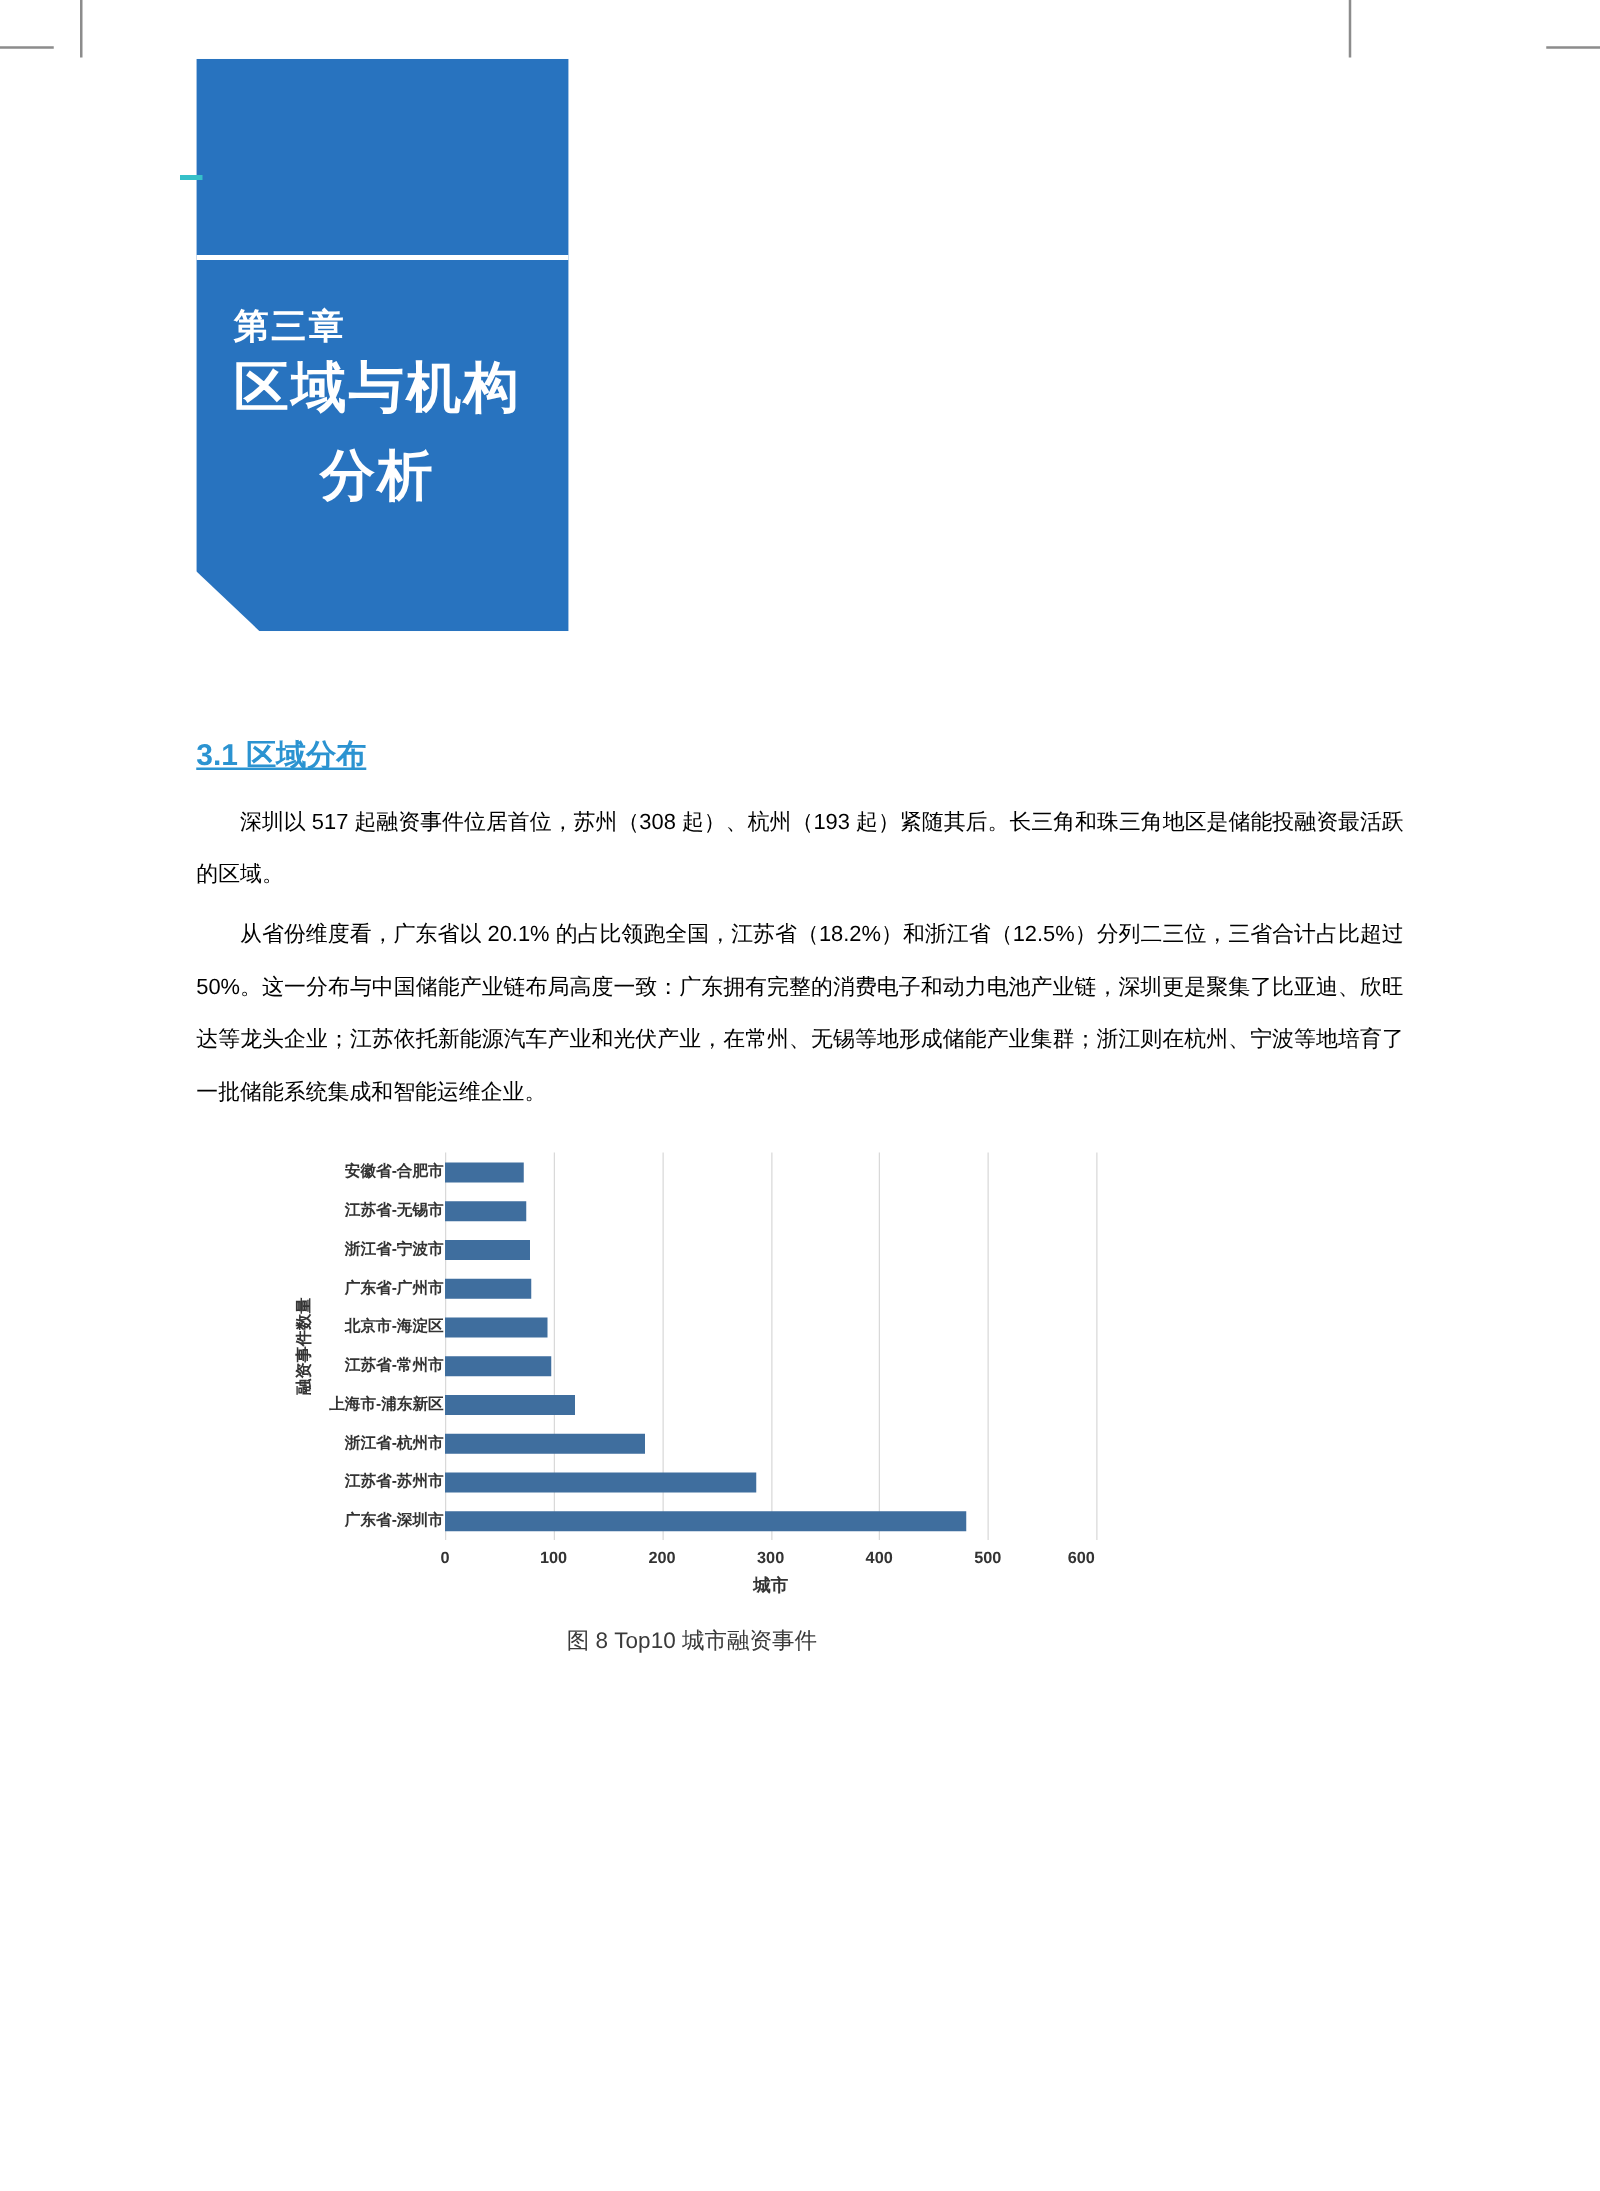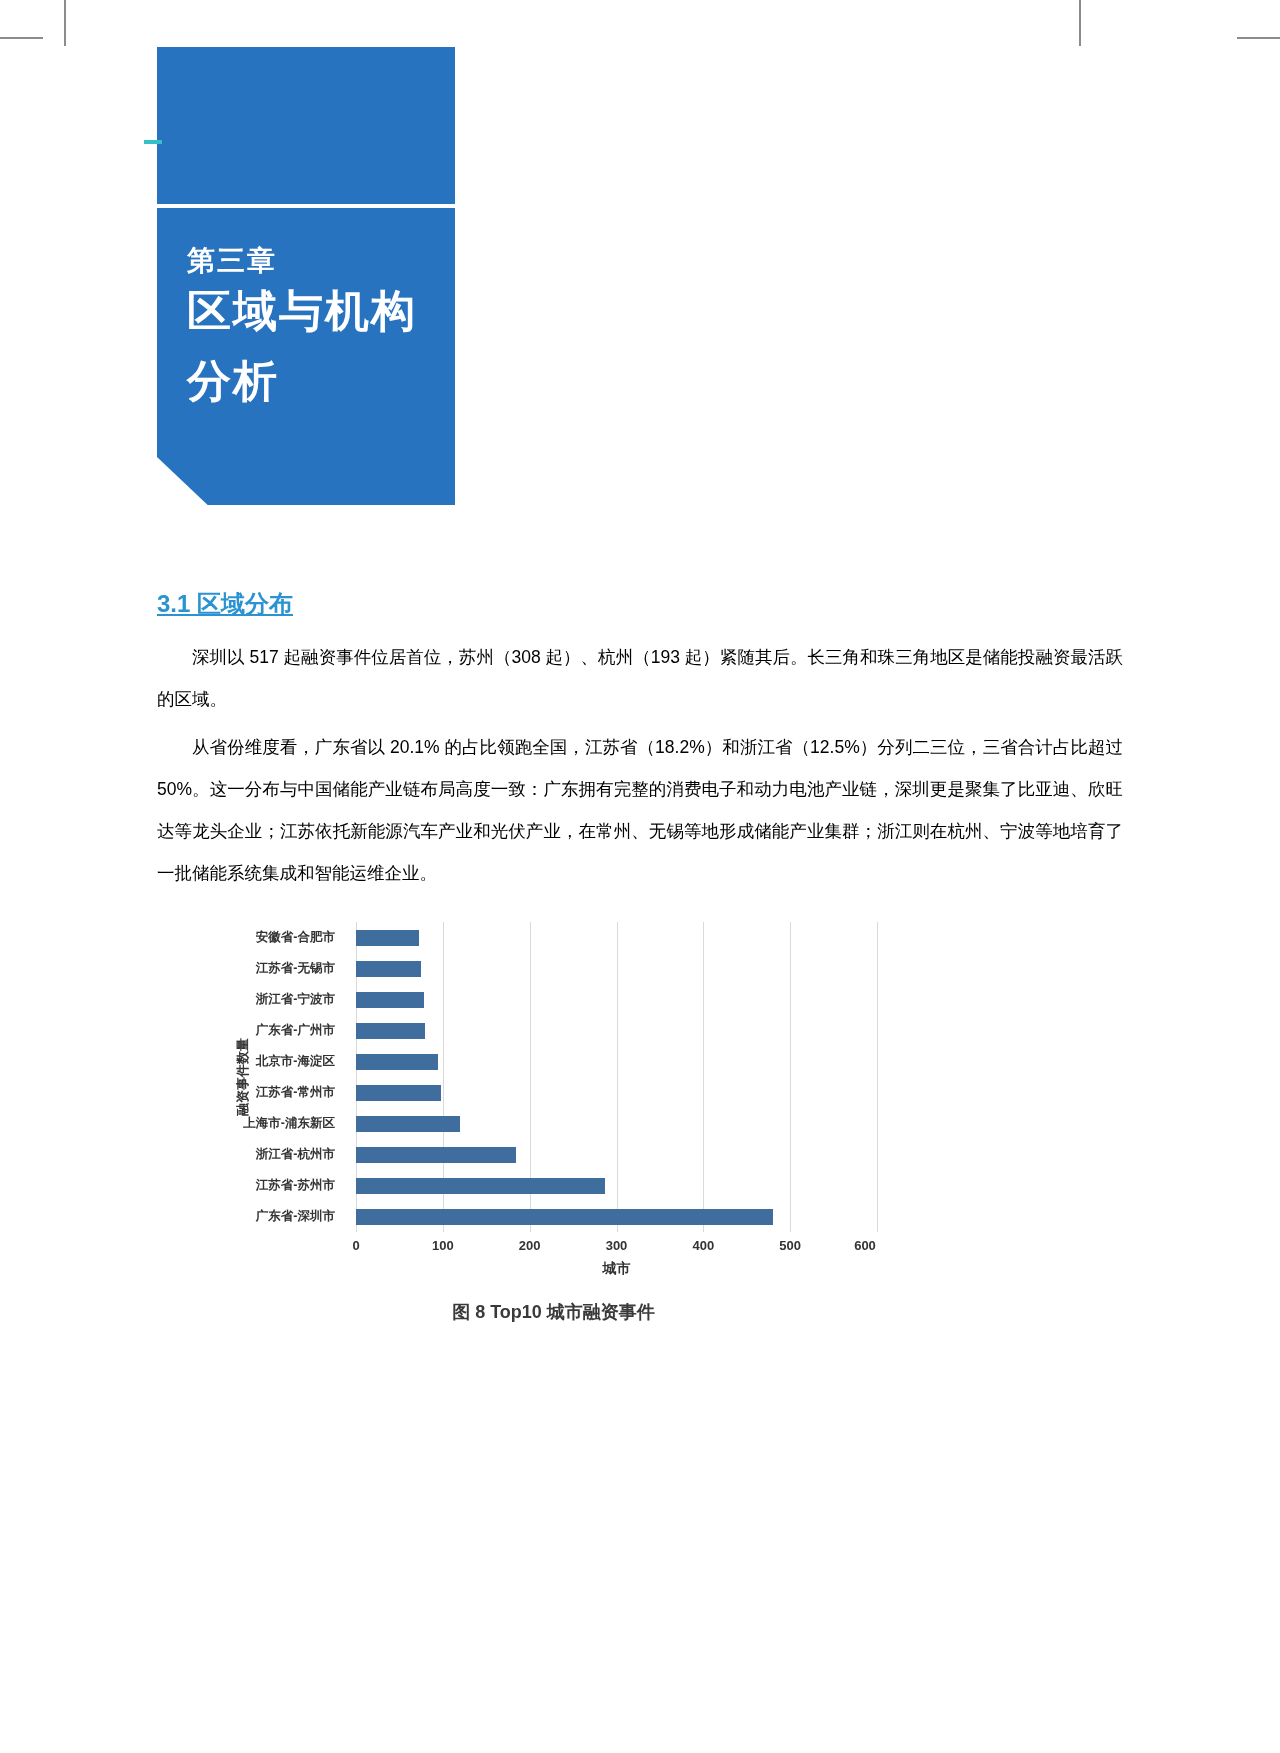--- a/index.html
+++ b/index.html
@@ -26,20 +26,21 @@
     width: 18px; height: 4px; background: #35c0c9; z-index: 3;
   }
 
   
   .banner {
     position: absolute; left: 157px; top: 47px;
     width: 298px; height: 458px;
     background: var(--banner-blue, #2873bf);
     clip-path: polygon(0 0, 100% 0, 100% 100%, 17% 100%, 0 89.5%);
     z-index: 2;
+    text-align: center;
   }
   .banner-divider {
     position: absolute; left: 0; top: 157px;
     width: 100%; height: 4px; background: #ffffff;
   }
   .banner-kicker {
     position: absolute; left: 30px; top: 195px;
     color: #ffffff; font-size: 28px; font-weight: 700;
     letter-spacing: 2px;
   }
@@ -76,41 +77,41 @@
   .chart-body { position: relative; display: flex; padding-left: 26px; }
   .y-axis-title {
     position: absolute; left: 13px; top: 155px;
     transform: translate(-50%, -50%) rotate(-90deg);
     white-space: nowrap;
     font-size: 13px; font-weight: 700; color: #333333;
   }
   .labels-col { width: 100px; }
   .cat-label {
     height: 31px; display: flex; align-items: center; justify-content: flex-end;
-    padding-right: 21px; box-sizing: border-box;
+    padding-right: 1px; box-sizing: border-box;
     font-size: 12.5px; font-weight: 600; color: #333333; white-space: nowrap;
   }
   .plot { position: relative; width: 521px; height: 310px; }
   .gridline { position: absolute; top: 0; bottom: 0; width: 1px; background: #d9d9d9; }
   .bar { position: absolute; left: 0; height: 16px; background: var(--bar-blue, #3f6e9e); }
   .xticks {
     position: relative; margin-left: 126px; width: 521px; height: 22px;
   }
   .xtick {
     position: absolute; top: 6px; transform: translateX(-50%);
     font-size: 13px; font-weight: 600; color: #333333;
   }
   .x-axis-title-row {
     margin-left: 126px; width: 521px; text-align: center; margin-top: 6px;
     font-size: 14px; font-weight: 700; color: #333333;
   }
   .caption {
     margin: 22px 0 0 73px; width: 647px;
     text-align: center;
-    font-size: 18px; font-weight: 700; color: #3a3a3a;
+    font-size: 18px; font-weight: 400; color: #3a3a3a;
   }
 </style>
 </head>
 <body>
 
 <div class="page">
 
   <div class="crop tl-v"></div>
   <div class="crop tl-h"></div>
   <div class="crop tr-v"></div>

